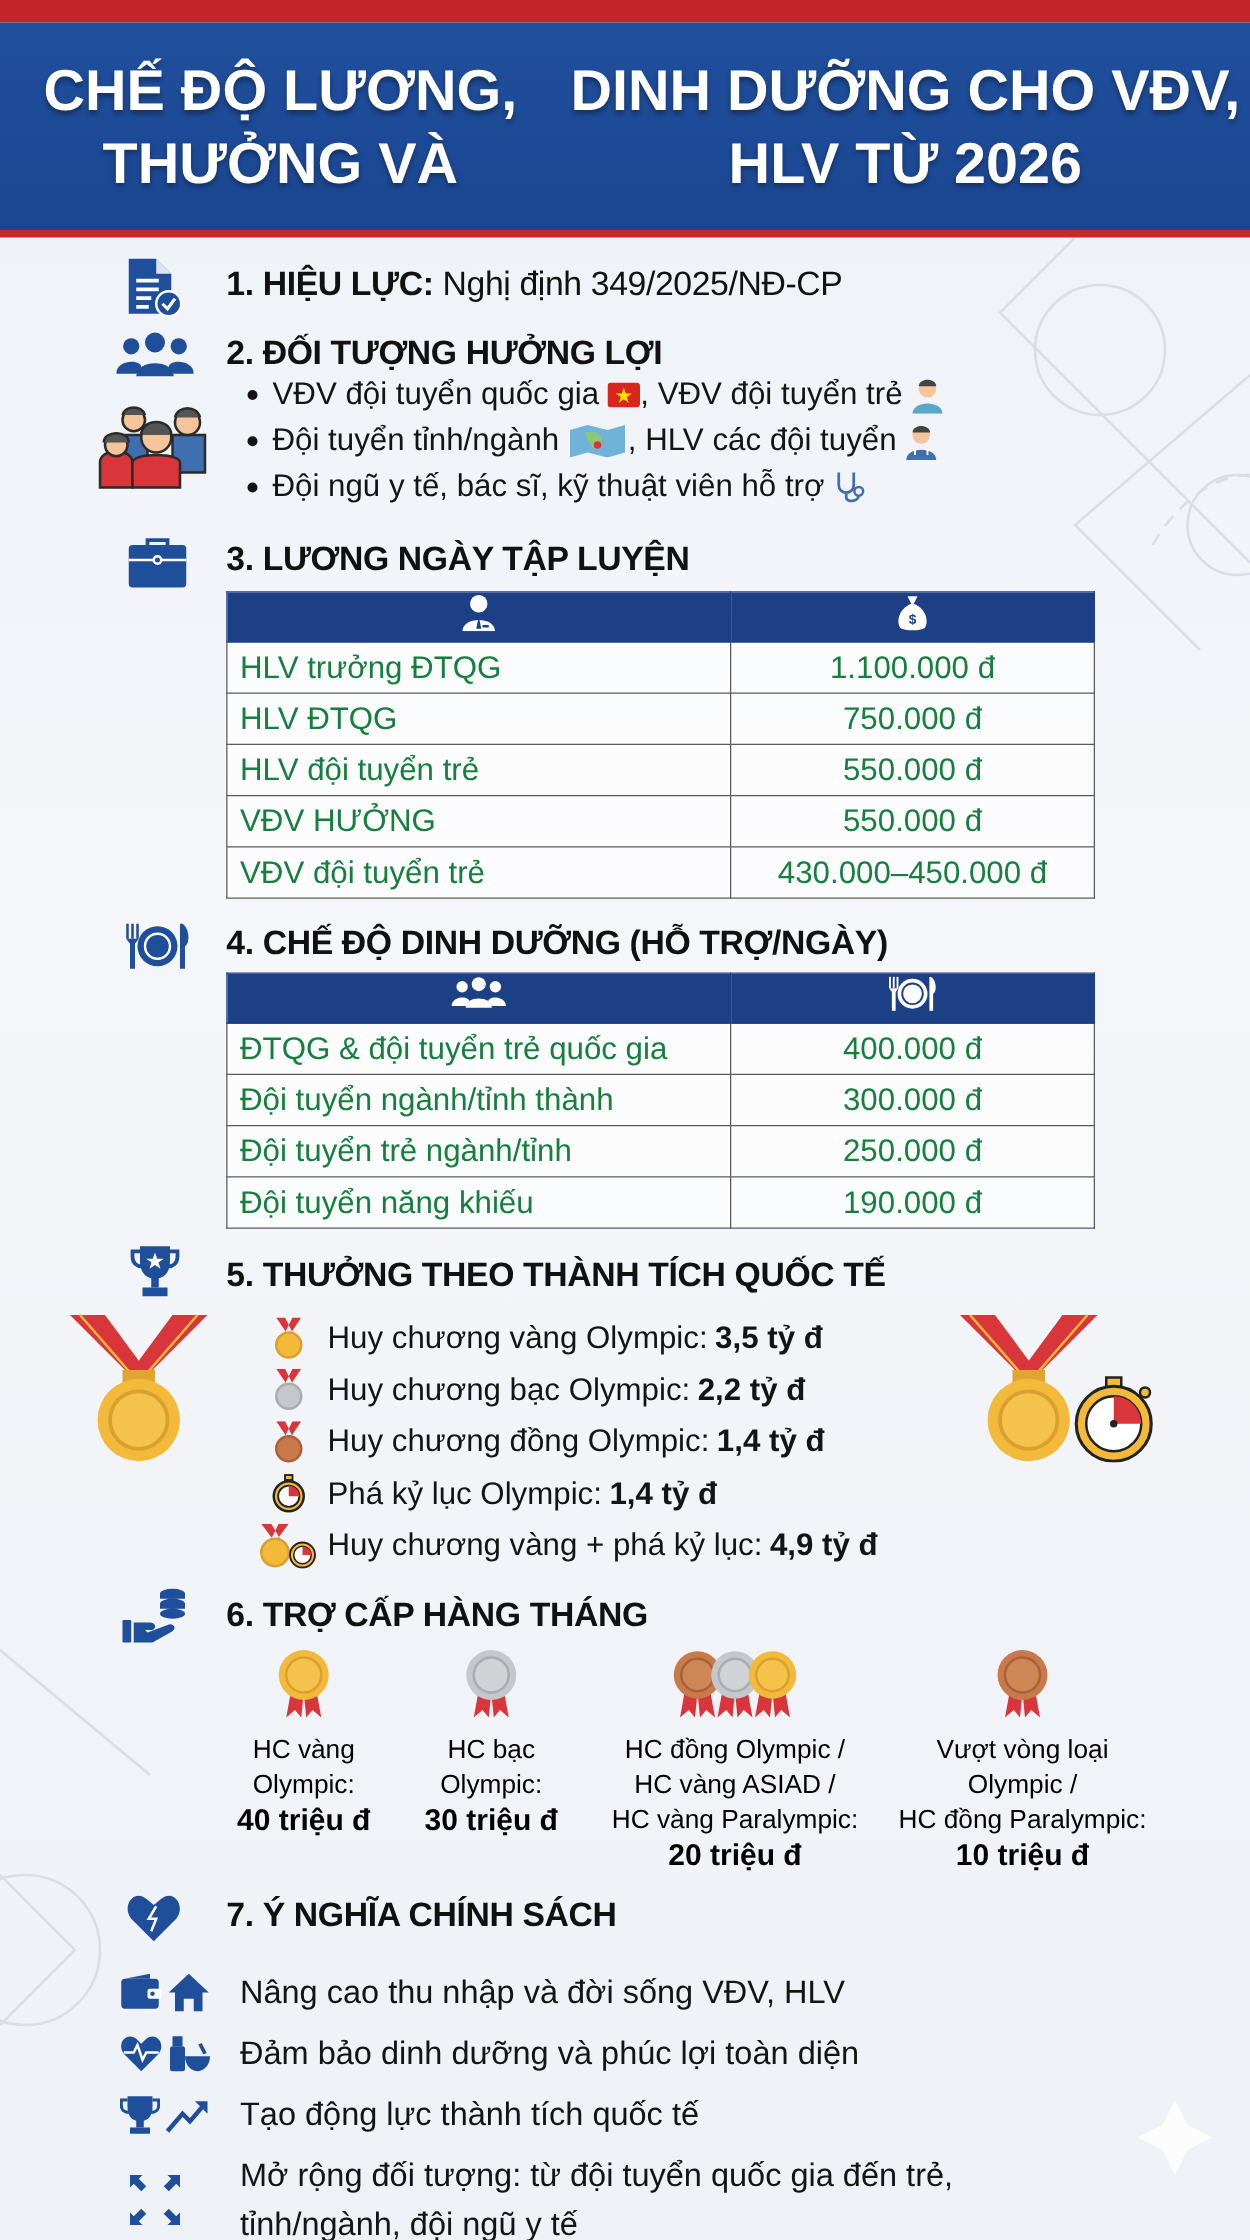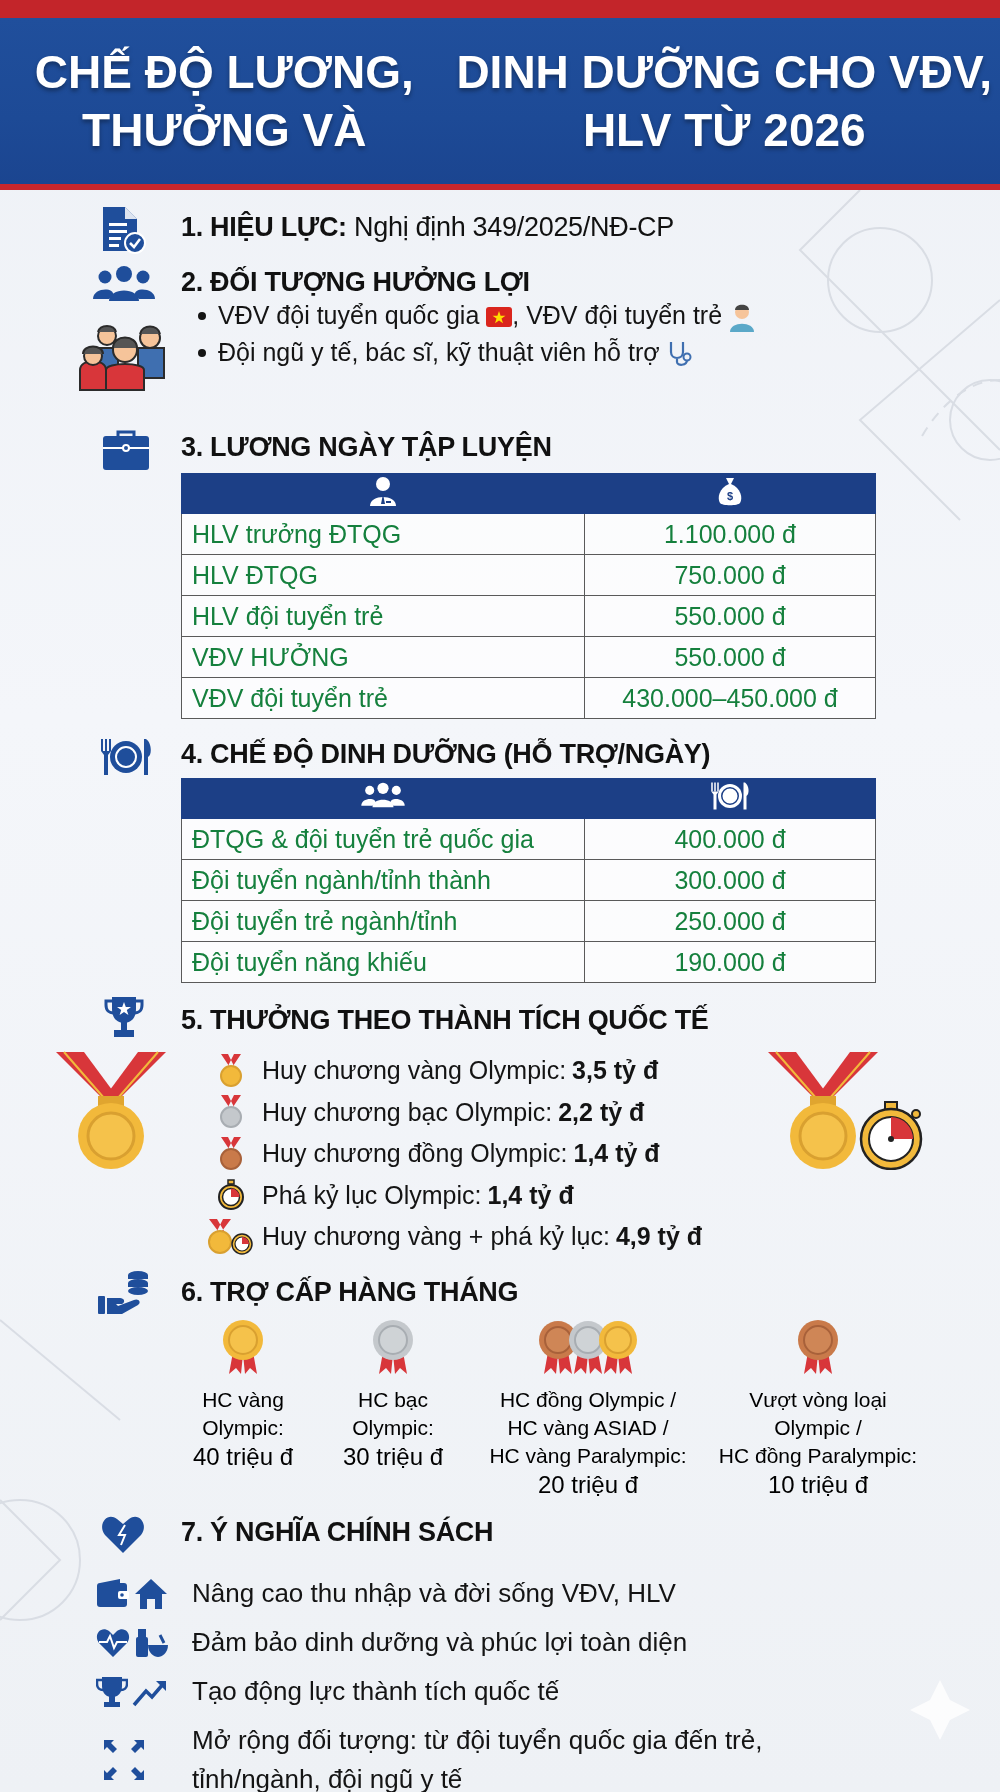--- a/index.html
+++ b/index.html
@@ -36,21 +36,21 @@
   table.tbl td { border: 1.5px solid #5a5a5a; height: 41px; padding: 0 10px; color: #15803d; }
   table.tbl td.val { text-align: center; }
   table.tbl col.c1 { width: 403px; }
 
   .awards { position: absolute; left: 200px; font-size: 25px; line-height: 41.5px; }
   .awards .row { display: flex; align-items: center; height: 41.5px; }
   .awards .ic { width: 62px; display: flex; justify-content: center; align-items: center; }
   .awards .amt { font-weight: 700; margin-left: 6px; }
 
   .allow { position: absolute; top: 1318px; text-align: center; font-size: 21px; line-height: 28px; color: #000000; }
-  .allow .amt { font-weight: 400; font-size: 24px; line-height: 30px; }
+  .allow .amt { font-weight: 700; font-size: 24px; line-height: 30px; }
   .allow .medal-wrap { height: 64px; display: flex; justify-content: center; margin-bottom: 4px; }
 
   .meaning { position: absolute; left: 96px; font-size: 26px; line-height: 39px; }
   .meaning .row { display: flex; align-items: flex-start; margin-top: 10px; }
   .meaning .ic { width: 96px; height: 39px; display: flex; align-items: center; gap: 4px; }
 </style>
 </head>
 <body>
 
 <svg class="bg-lines" width="1000" height="1792" viewBox="0 0 1000 1792">
@@ -124,20 +124,34 @@
   <li>
     <span>VĐV đội tuyển quốc gia</span>
     <svg class="emoji" width="26" height="20" viewBox="0 0 26 20">
         <rect width="26" height="20" rx="3" fill="#da251d"></rect>
         <path d="M13 4 L14.6 8.7 L19.5 8.7 L15.5 11.6 L17 16.3 L13 13.4 L9 16.3 L10.5 11.6 L6.5 8.7 L11.4 8.7 Z" fill="#ffdd00"></path>
       </svg><span>, VĐV đội tuyển trẻ</span>
     <svg class="emoji" width="26" height="30" viewBox="0 0 26 30">
         <circle cx="13" cy="10" r="7" fill="#f6c49a"></circle>
         <path d="M6 8 C6 1 20 1 20 8" fill="#444"></path>
         <path d="M1 30 C1 19 25 19 25 30 Z" fill="#5aa8c8"></path>
+      </svg>
+  </li>
+  <li>
+    <span>Đội tuyển tỉnh/ngành</span>
+    <svg class="emoji" width="48" height="26" viewBox="0 0 48 26">
+        <path d="M2 4 L16 0 L32 4 L46 0 V22 L32 26 L16 22 L2 26 Z" fill="#6fb4d8"></path>
+        <path d="M14 6 C22 4 30 8 26 16 L22 20 L16 12 Z" fill="#8cc77a"></path>
+        <circle cx="24" cy="16" r="3" fill="#d8363a"></circle>
+      </svg><span>, HLV các đội tuyển</span>
+    <svg class="emoji" width="26" height="30" viewBox="0 0 26 30">
+        <circle cx="13" cy="10" r="7" fill="#f6c49a"></circle>
+        <path d="M6 8 C6 1 20 1 20 8" fill="#444"></path>
+        <path d="M1 30 C1 19 25 19 25 30 Z" fill="#3f6fb0"></path>
+        <path d="M8 21 V26 M18 21 V26" stroke="#fff" stroke-width="1.5"></path>
       </svg>
   </li>
   <li>
     <span>Đội ngũ y tế, bác sĩ, kỹ thuật viên hỗ trợ</span>
     <svg class="emoji" width="26" height="28" viewBox="0 0 26 28">
         <path d="M4 2 V12 C4 20 16 20 16 12 V2" fill="none" stroke="#3f6fb0" stroke-width="2.2"></path>
         <path d="M10 19 V22 C10 26 20 26 20 20" fill="none" stroke="#3f6fb0" stroke-width="2.2"></path>
         <circle cx="20" cy="17" r="3.5" fill="none" stroke="#3f6fb0" stroke-width="2"></circle>
       </svg>
   </li>

